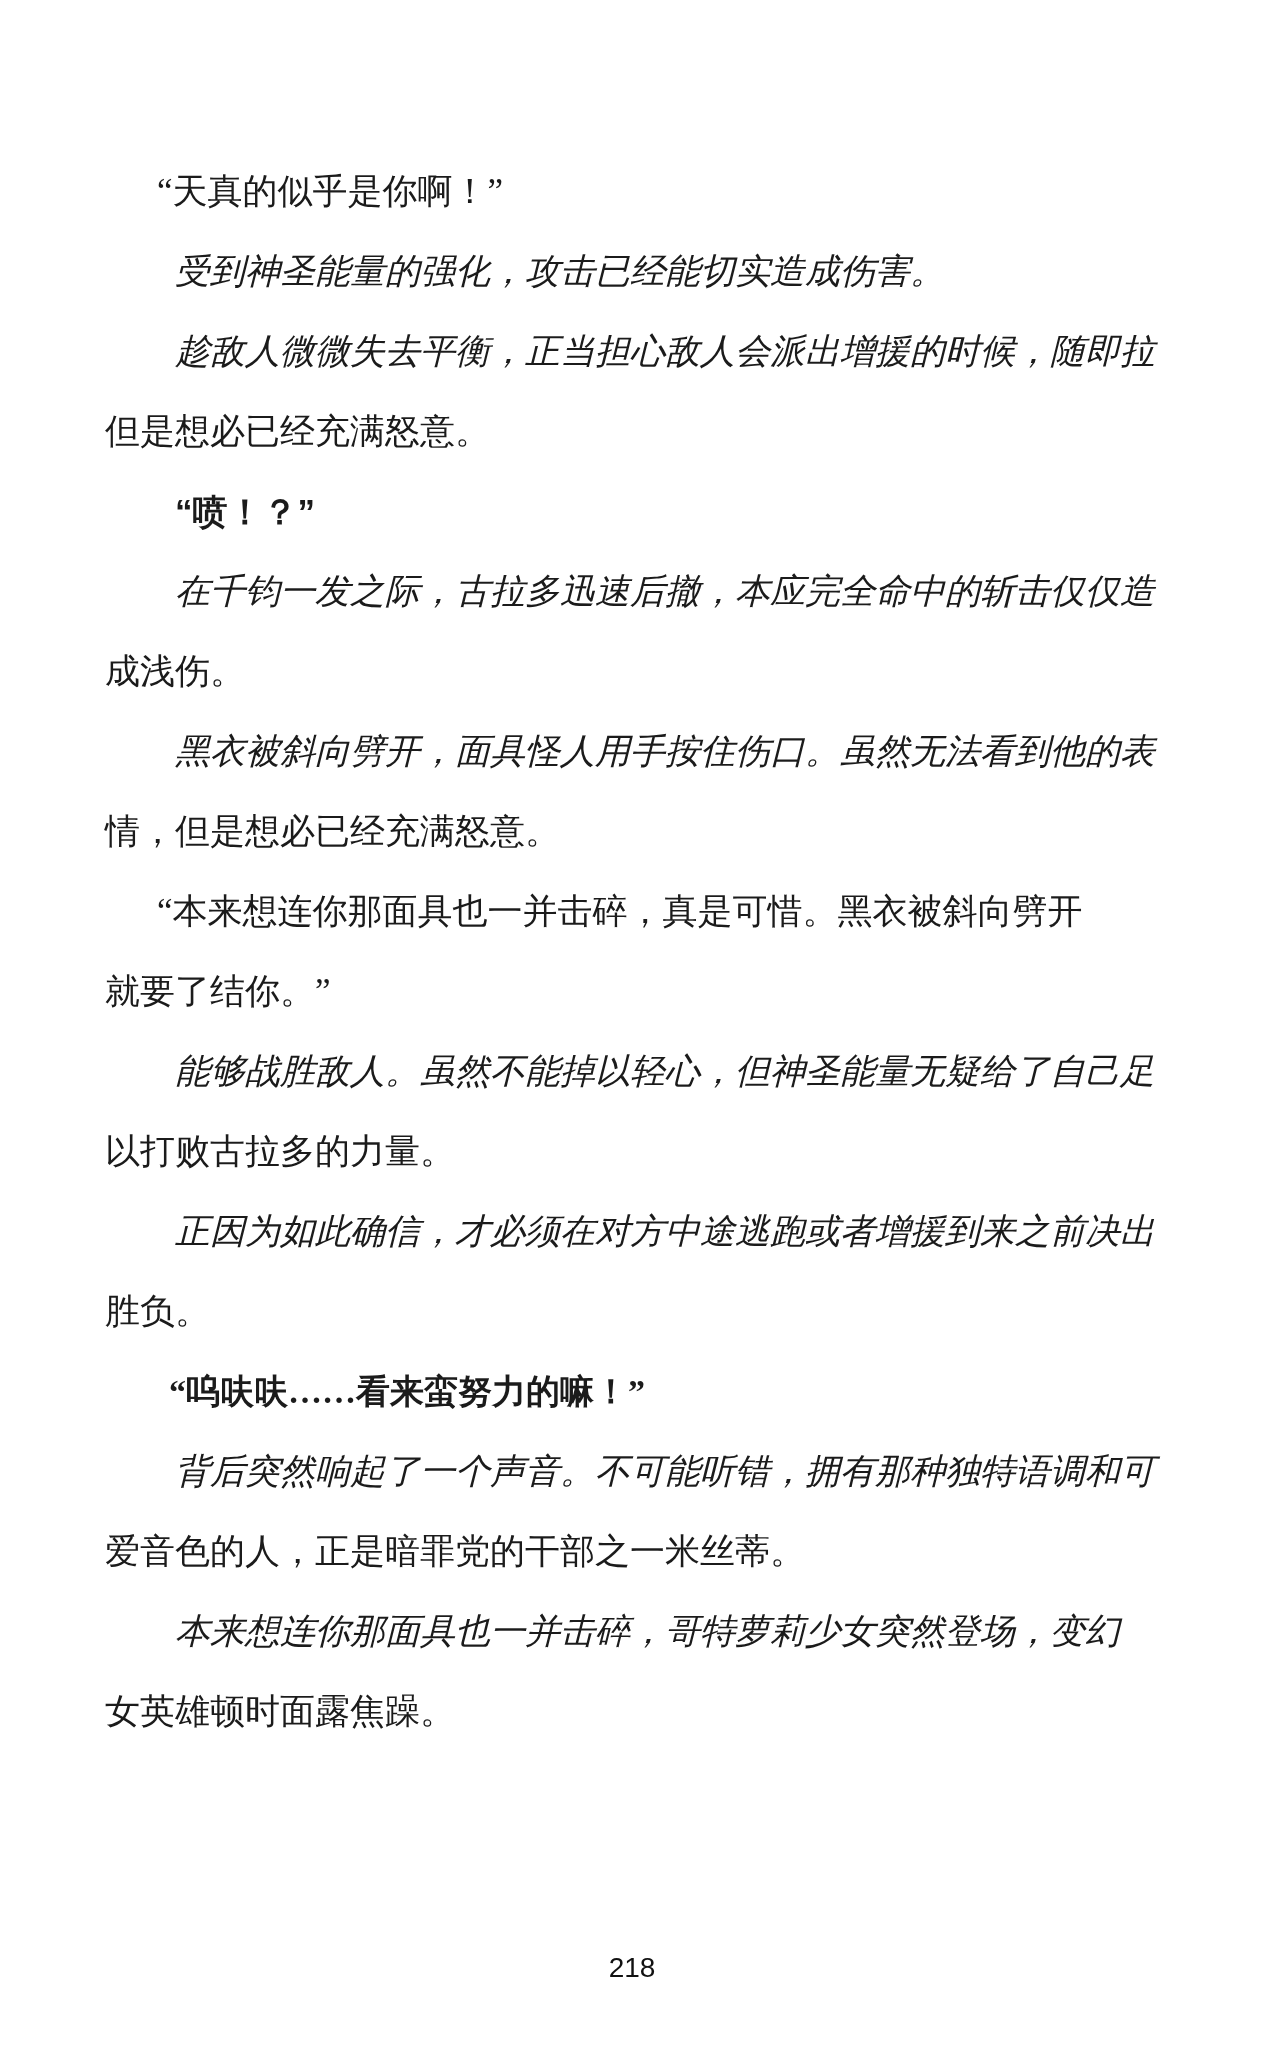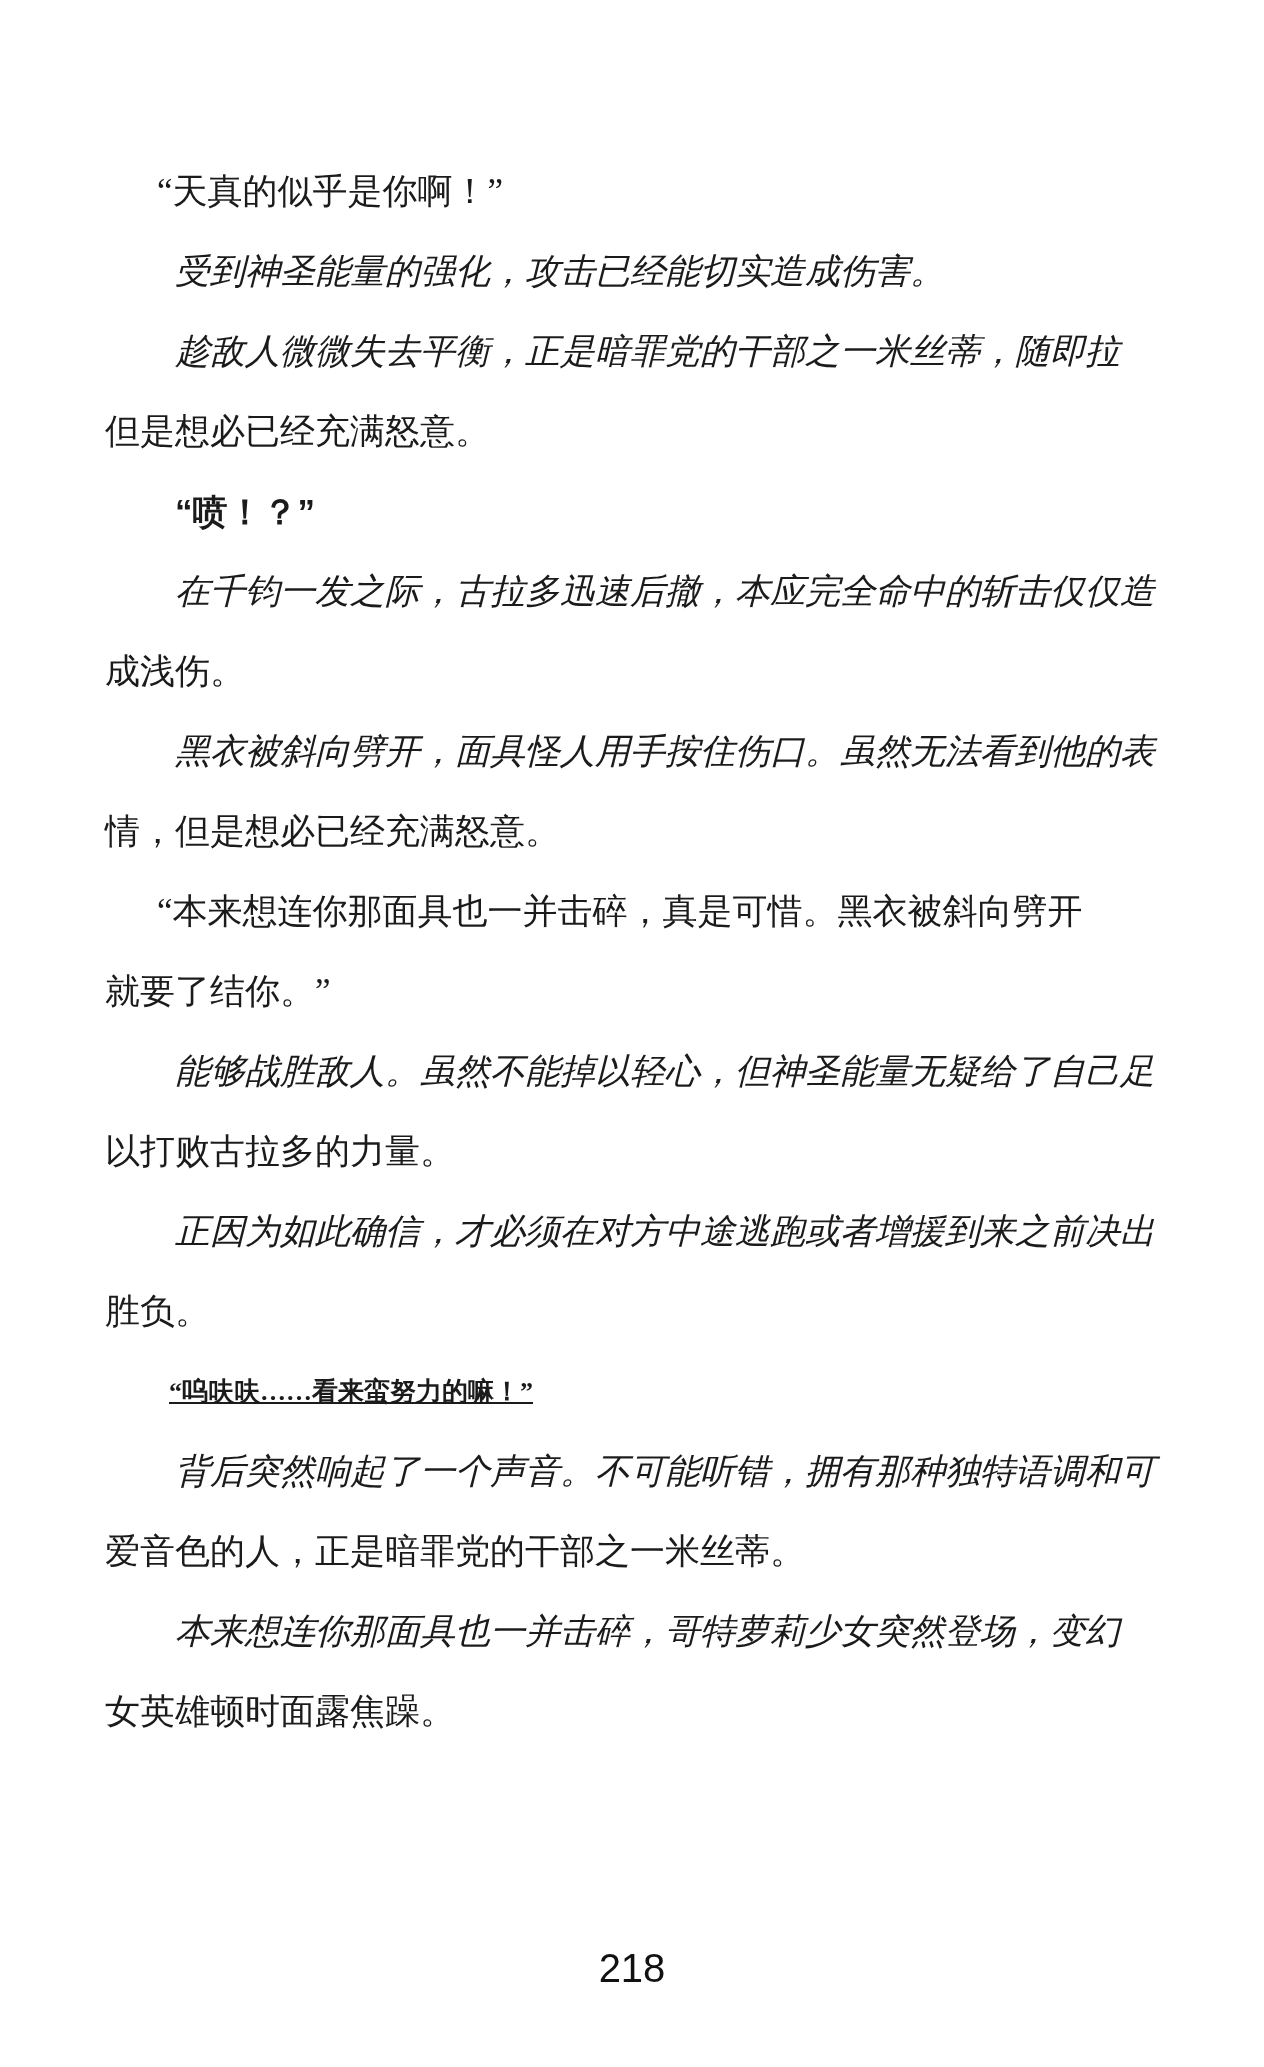--- a/index.html
+++ b/index.html
@@ -37,44 +37,43 @@
   
   .line.bold-hei {
     font-family: "Liberation Sans", "DejaVu Sans", sans-serif;
     font-weight: 700;
     text-indent: 70px;
   }
   
   .line.kaiti {
     font-weight: 700;
     text-indent: 64px;
-    font-size: 26px;
-    text-decoration: underline;
+    font-size: 34px;
   }
   .page-number {
     position: absolute;
     top: 1938px;
     left: 0;
     width: 100%;
     text-align: center;
     font-family: "Liberation Sans", "DejaVu Sans", sans-serif;
-    font-size: 40px;
+    font-size: 28px;
     line-height: 60px;
     color: #111111;
   }
 </style>
 </head>
 <body>
 
 <div class="page">
 
   <div class="page-body">
     <div class="line quote-indent">“天真的似乎是你啊！”</div>
     <div class="line indent">受到神圣能量的强化，攻击已经能切实造成伤害。</div>
-    <div class="line indent">趁敌人微微失去平衡，正是暗罪党的干部之一米丝蒂，随即拉</div>
+    <div class="line indent">趁敌人微微失去平衡，正当担心敌人会派出增援的时候，随即拉</div>
     <div class="line">但是想必已经充满怒意。</div>
     <div class="line bold-hei">“喷！？”</div>
     <div class="line indent">在千钧一发之际，古拉多迅速后撤，本应完全命中的斩击仅仅造</div>
     <div class="line">成浅伤。</div>
     <div class="line indent">黑衣被斜向劈开，面具怪人用手按住伤口。虽然无法看到他的表</div>
     <div class="line">情，但是想必已经充满怒意。</div>
     <div class="line quote-indent">“本来想连你那面具也一并击碎，真是可惜。黑衣被斜向劈开</div>
     <div class="line">就要了结你。”</div>
     <div class="line indent">能够战胜敌人。虽然不能掉以轻心，但神圣能量无疑给了自己足</div>
     <div class="line">以打败古拉多的力量。</div>

